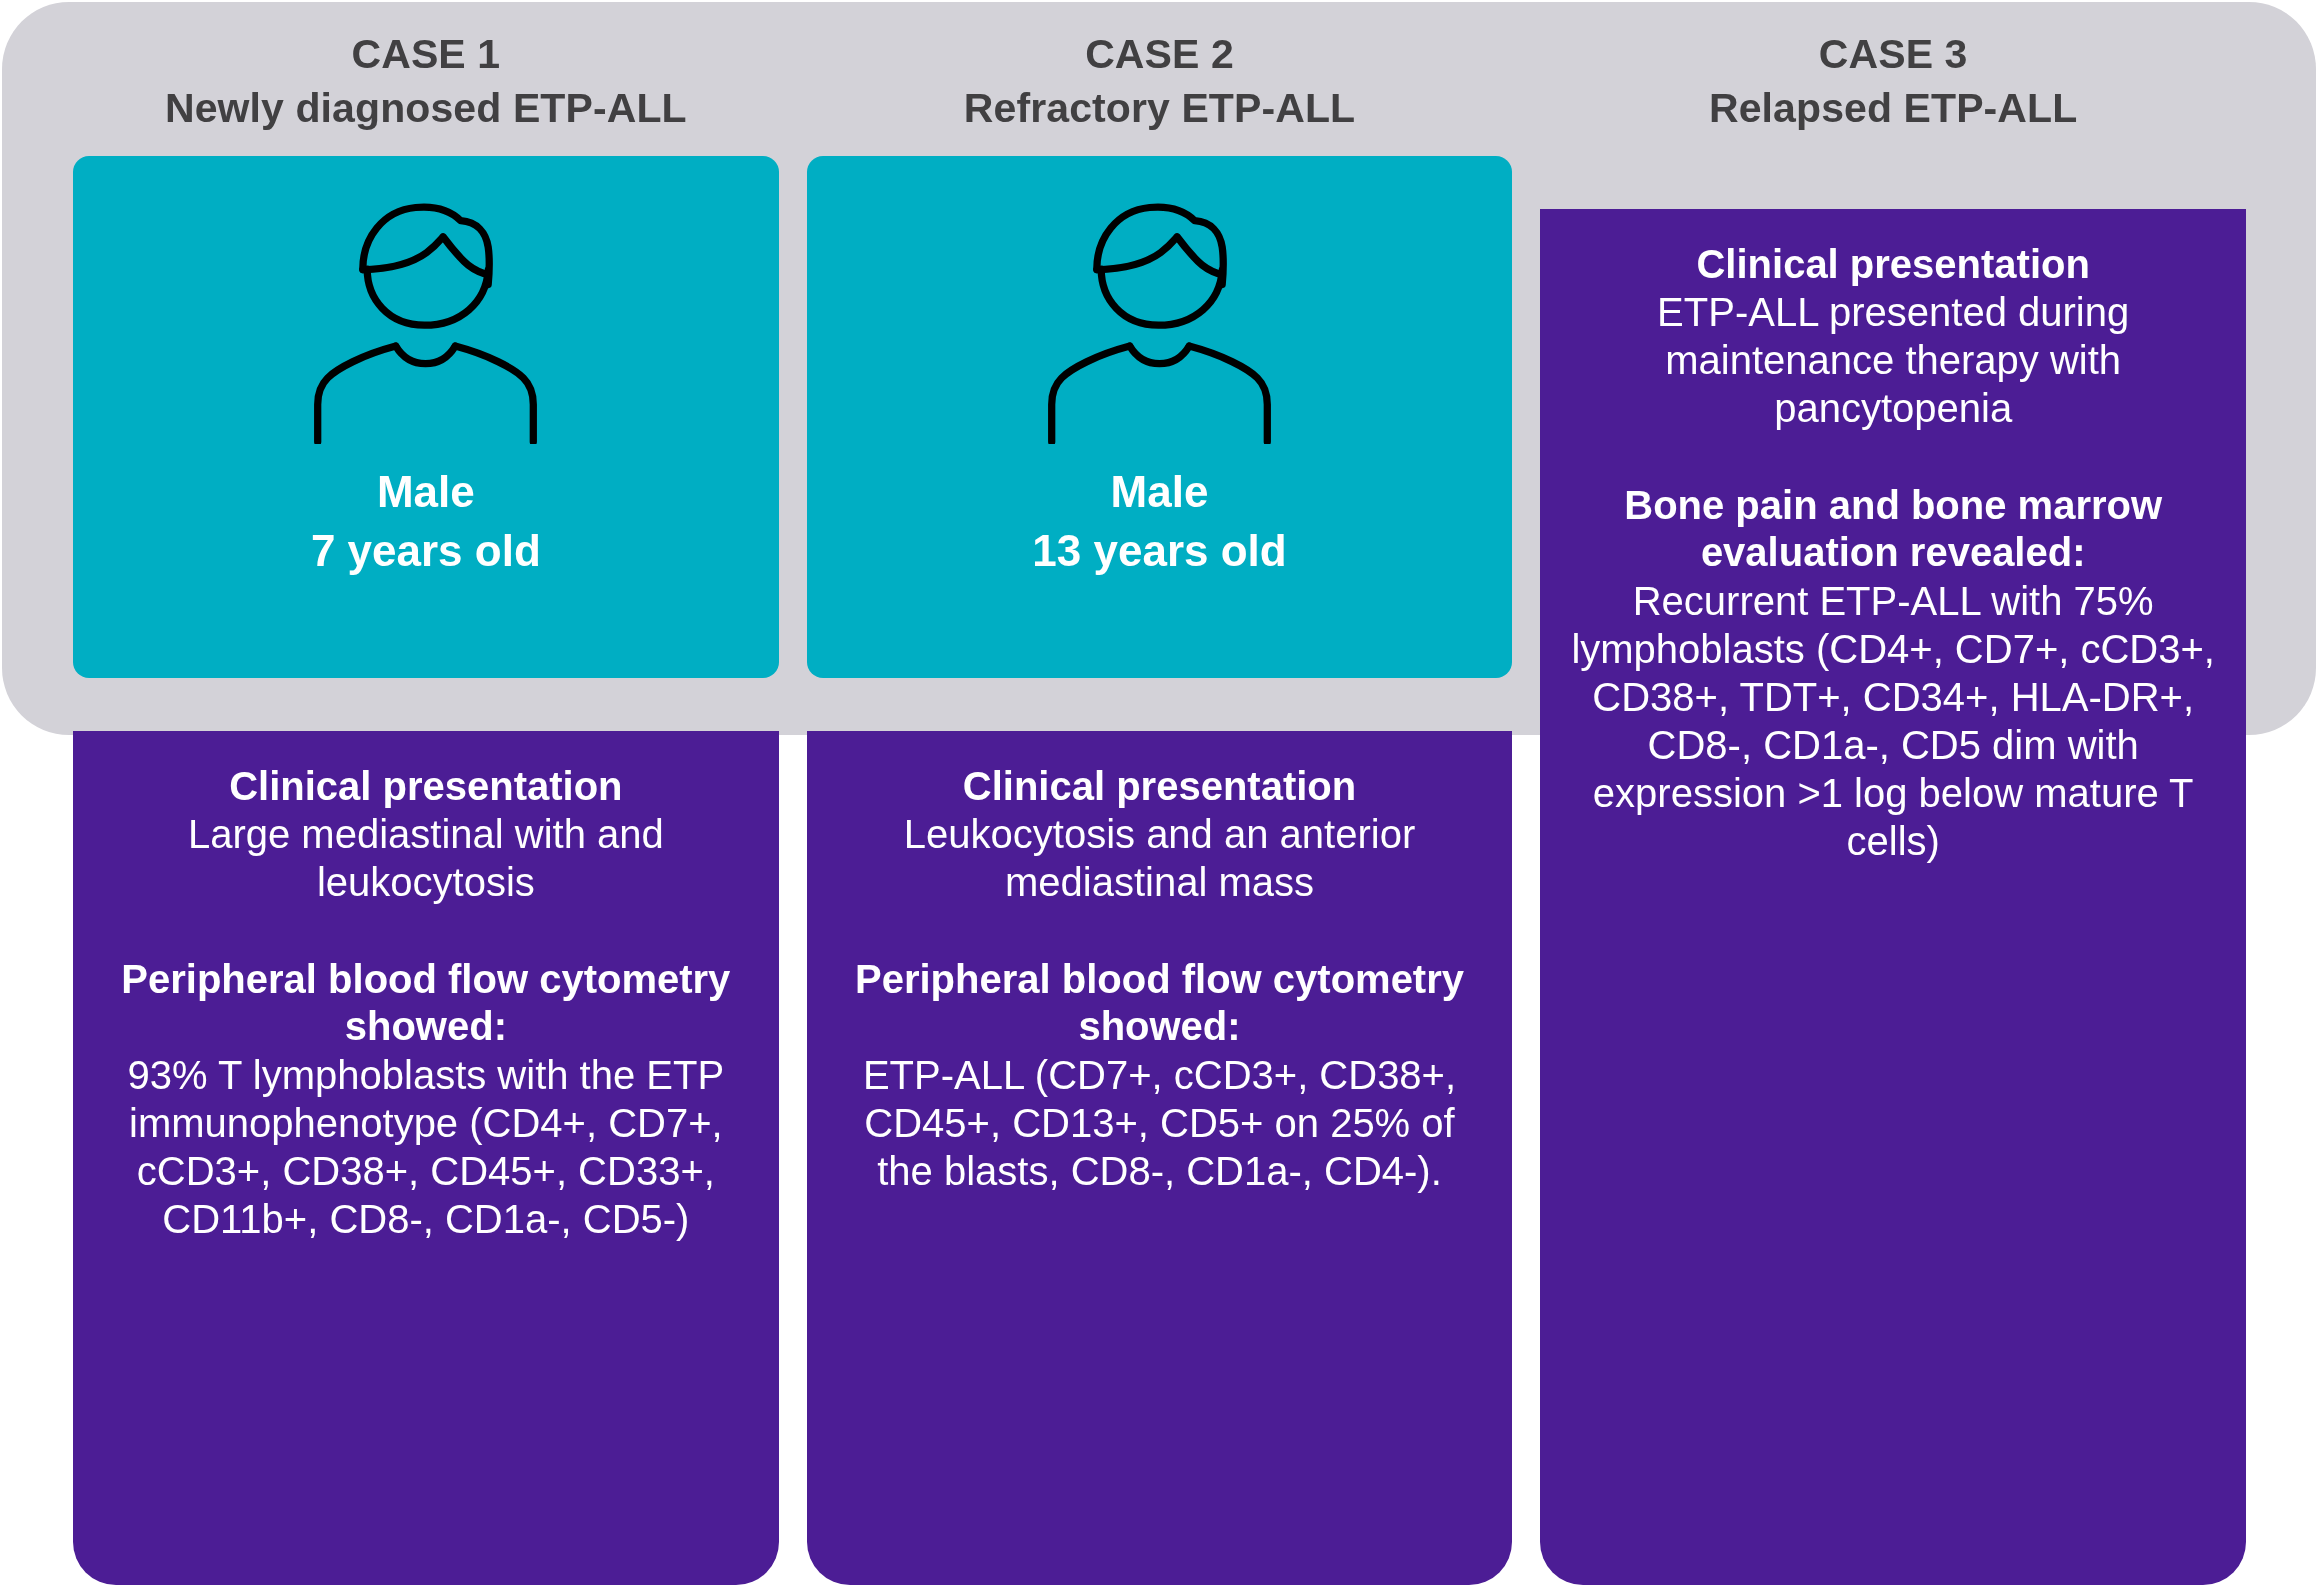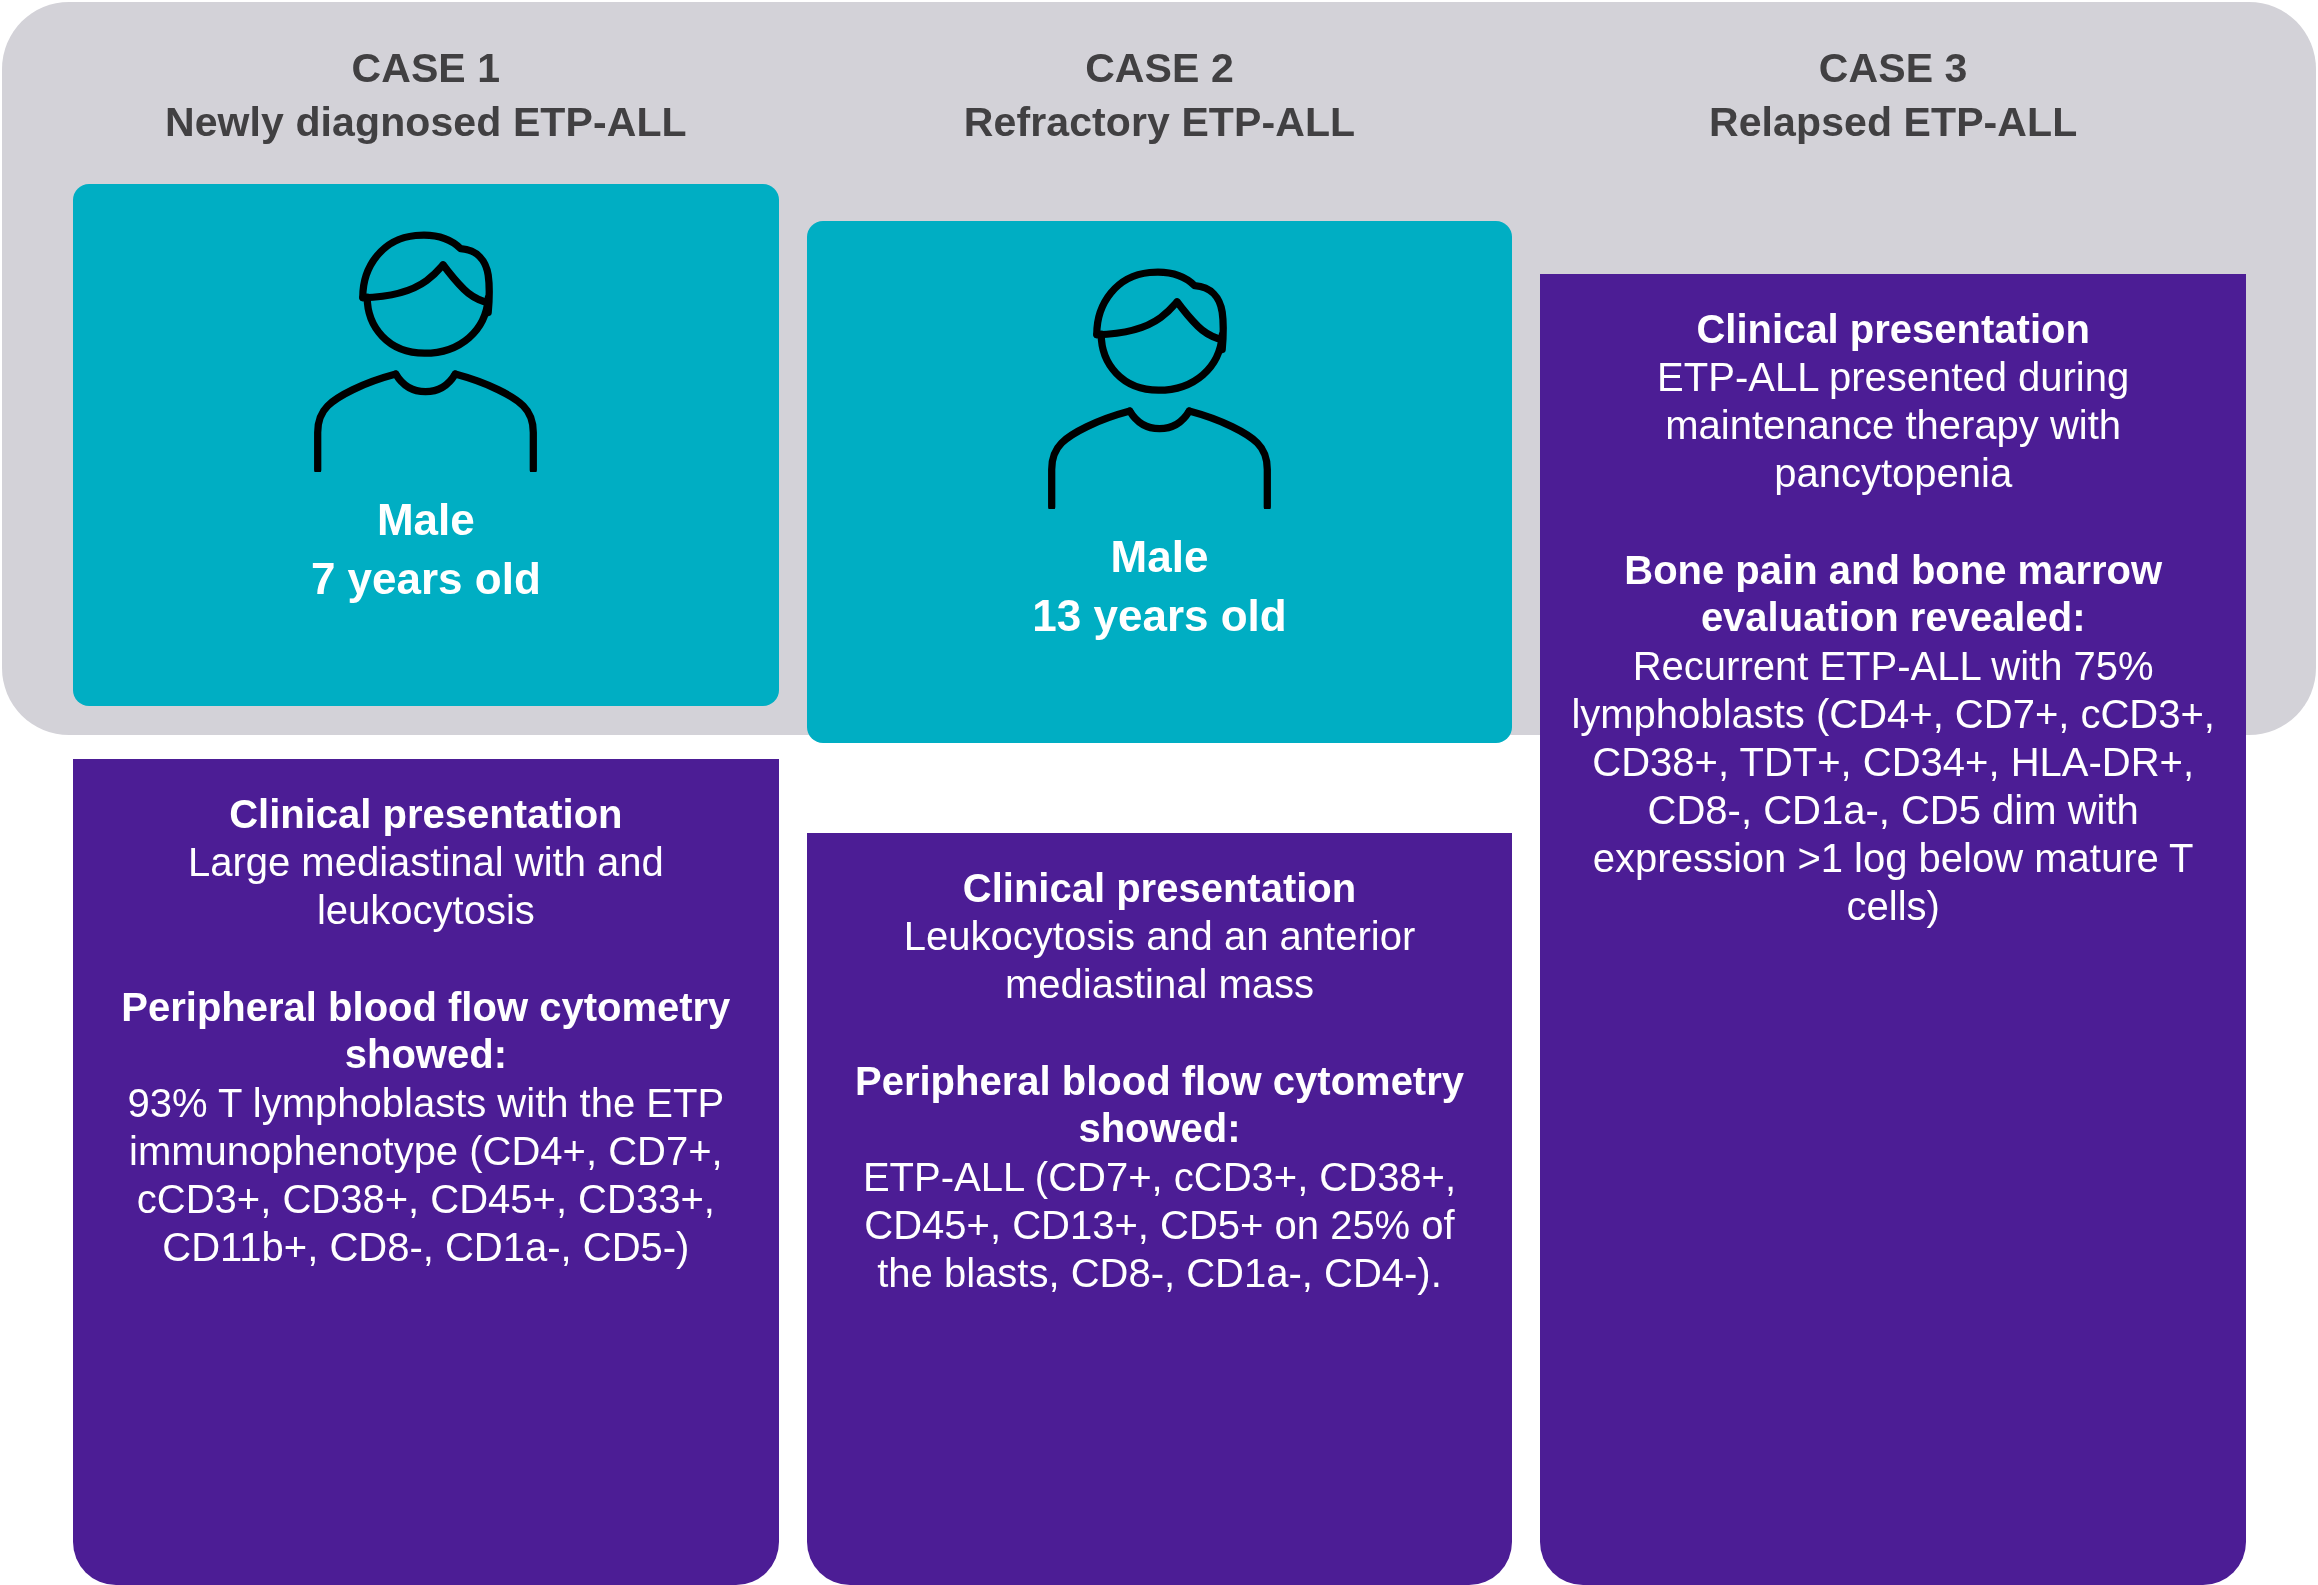--- a/index.html
+++ b/index.html
@@ -41,25 +41,25 @@
     box-sizing: border-box;
   }
   .col {
     flex: 1 1 0;
     position: relative;
     height: 1585px;
     display: flex;
     flex-direction: column;
     align-items: stretch;
   }
-  .col + .col { margin-left: 28px; gap: 37px; }
+  .col + .col { margin-left: 28px; }
 
   
   .case-heading {
-    height: 184px;
+    height: 156px;
     display: flex;
     flex-direction: column;
     justify-content: center;
     align-items: center;
     color: #414042;
     font-weight: bold;
     font-size: 41px;
     line-height: 1.30;
     letter-spacing: 0.1px;
     text-align: center;

